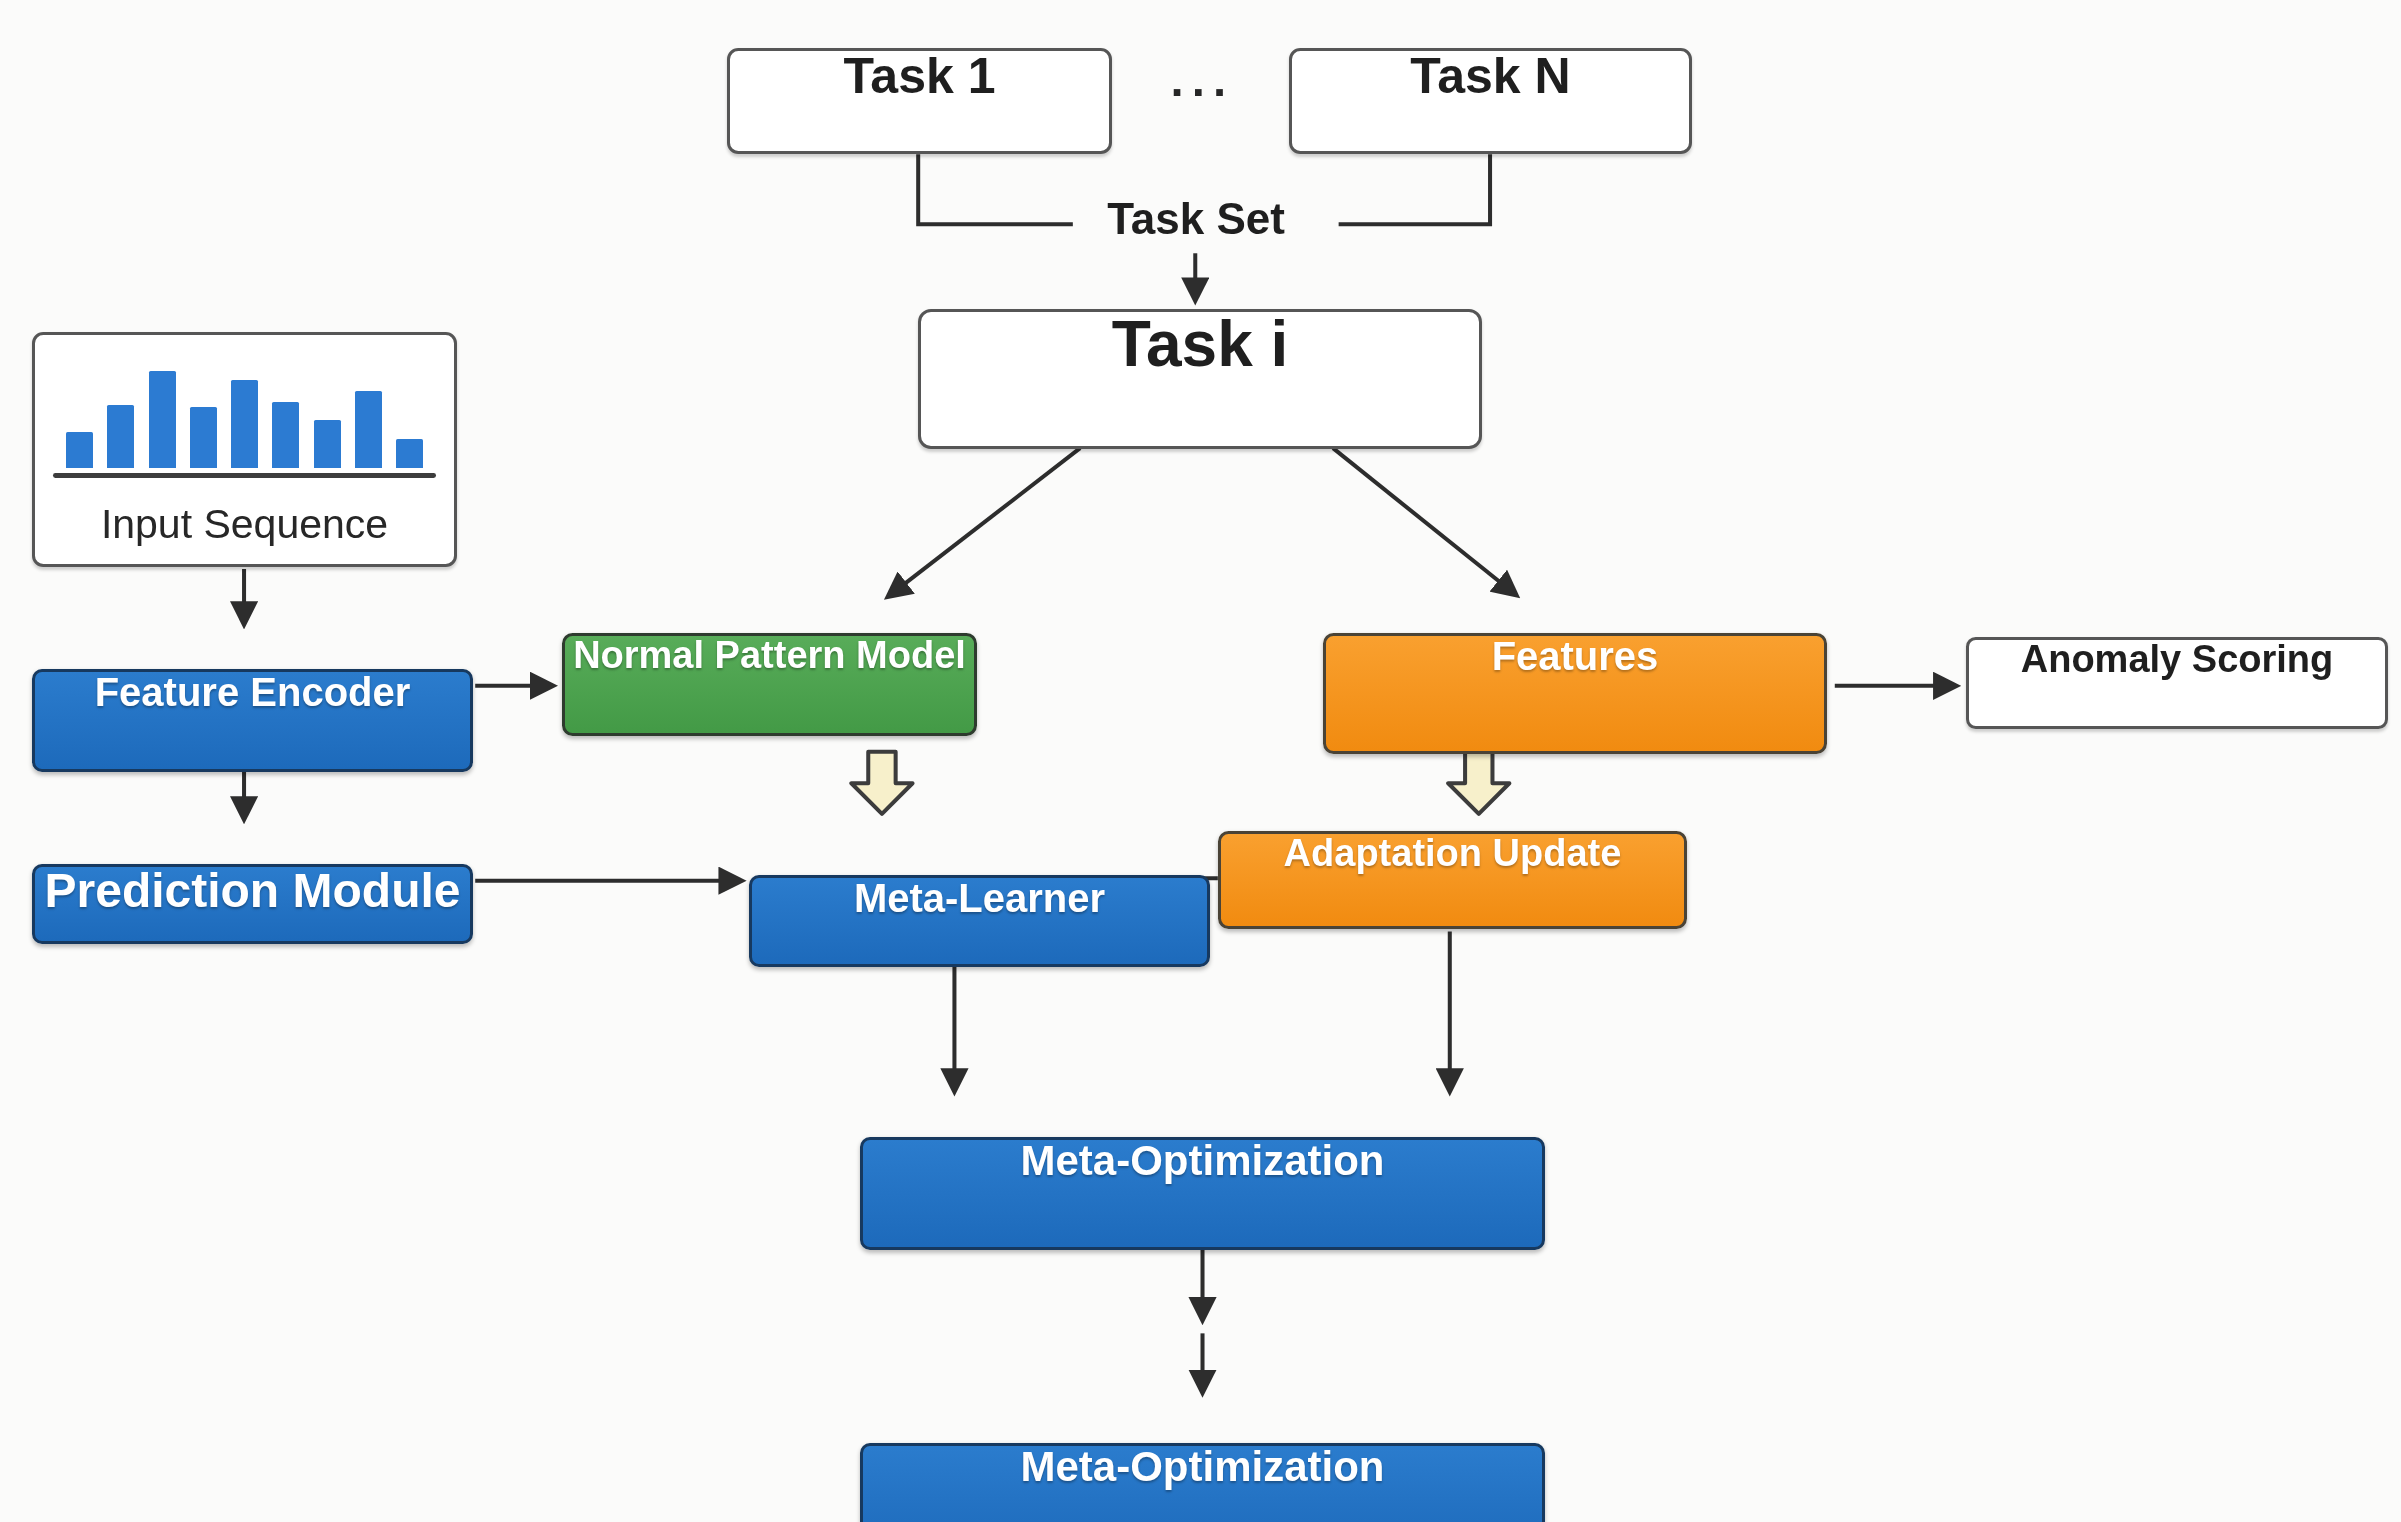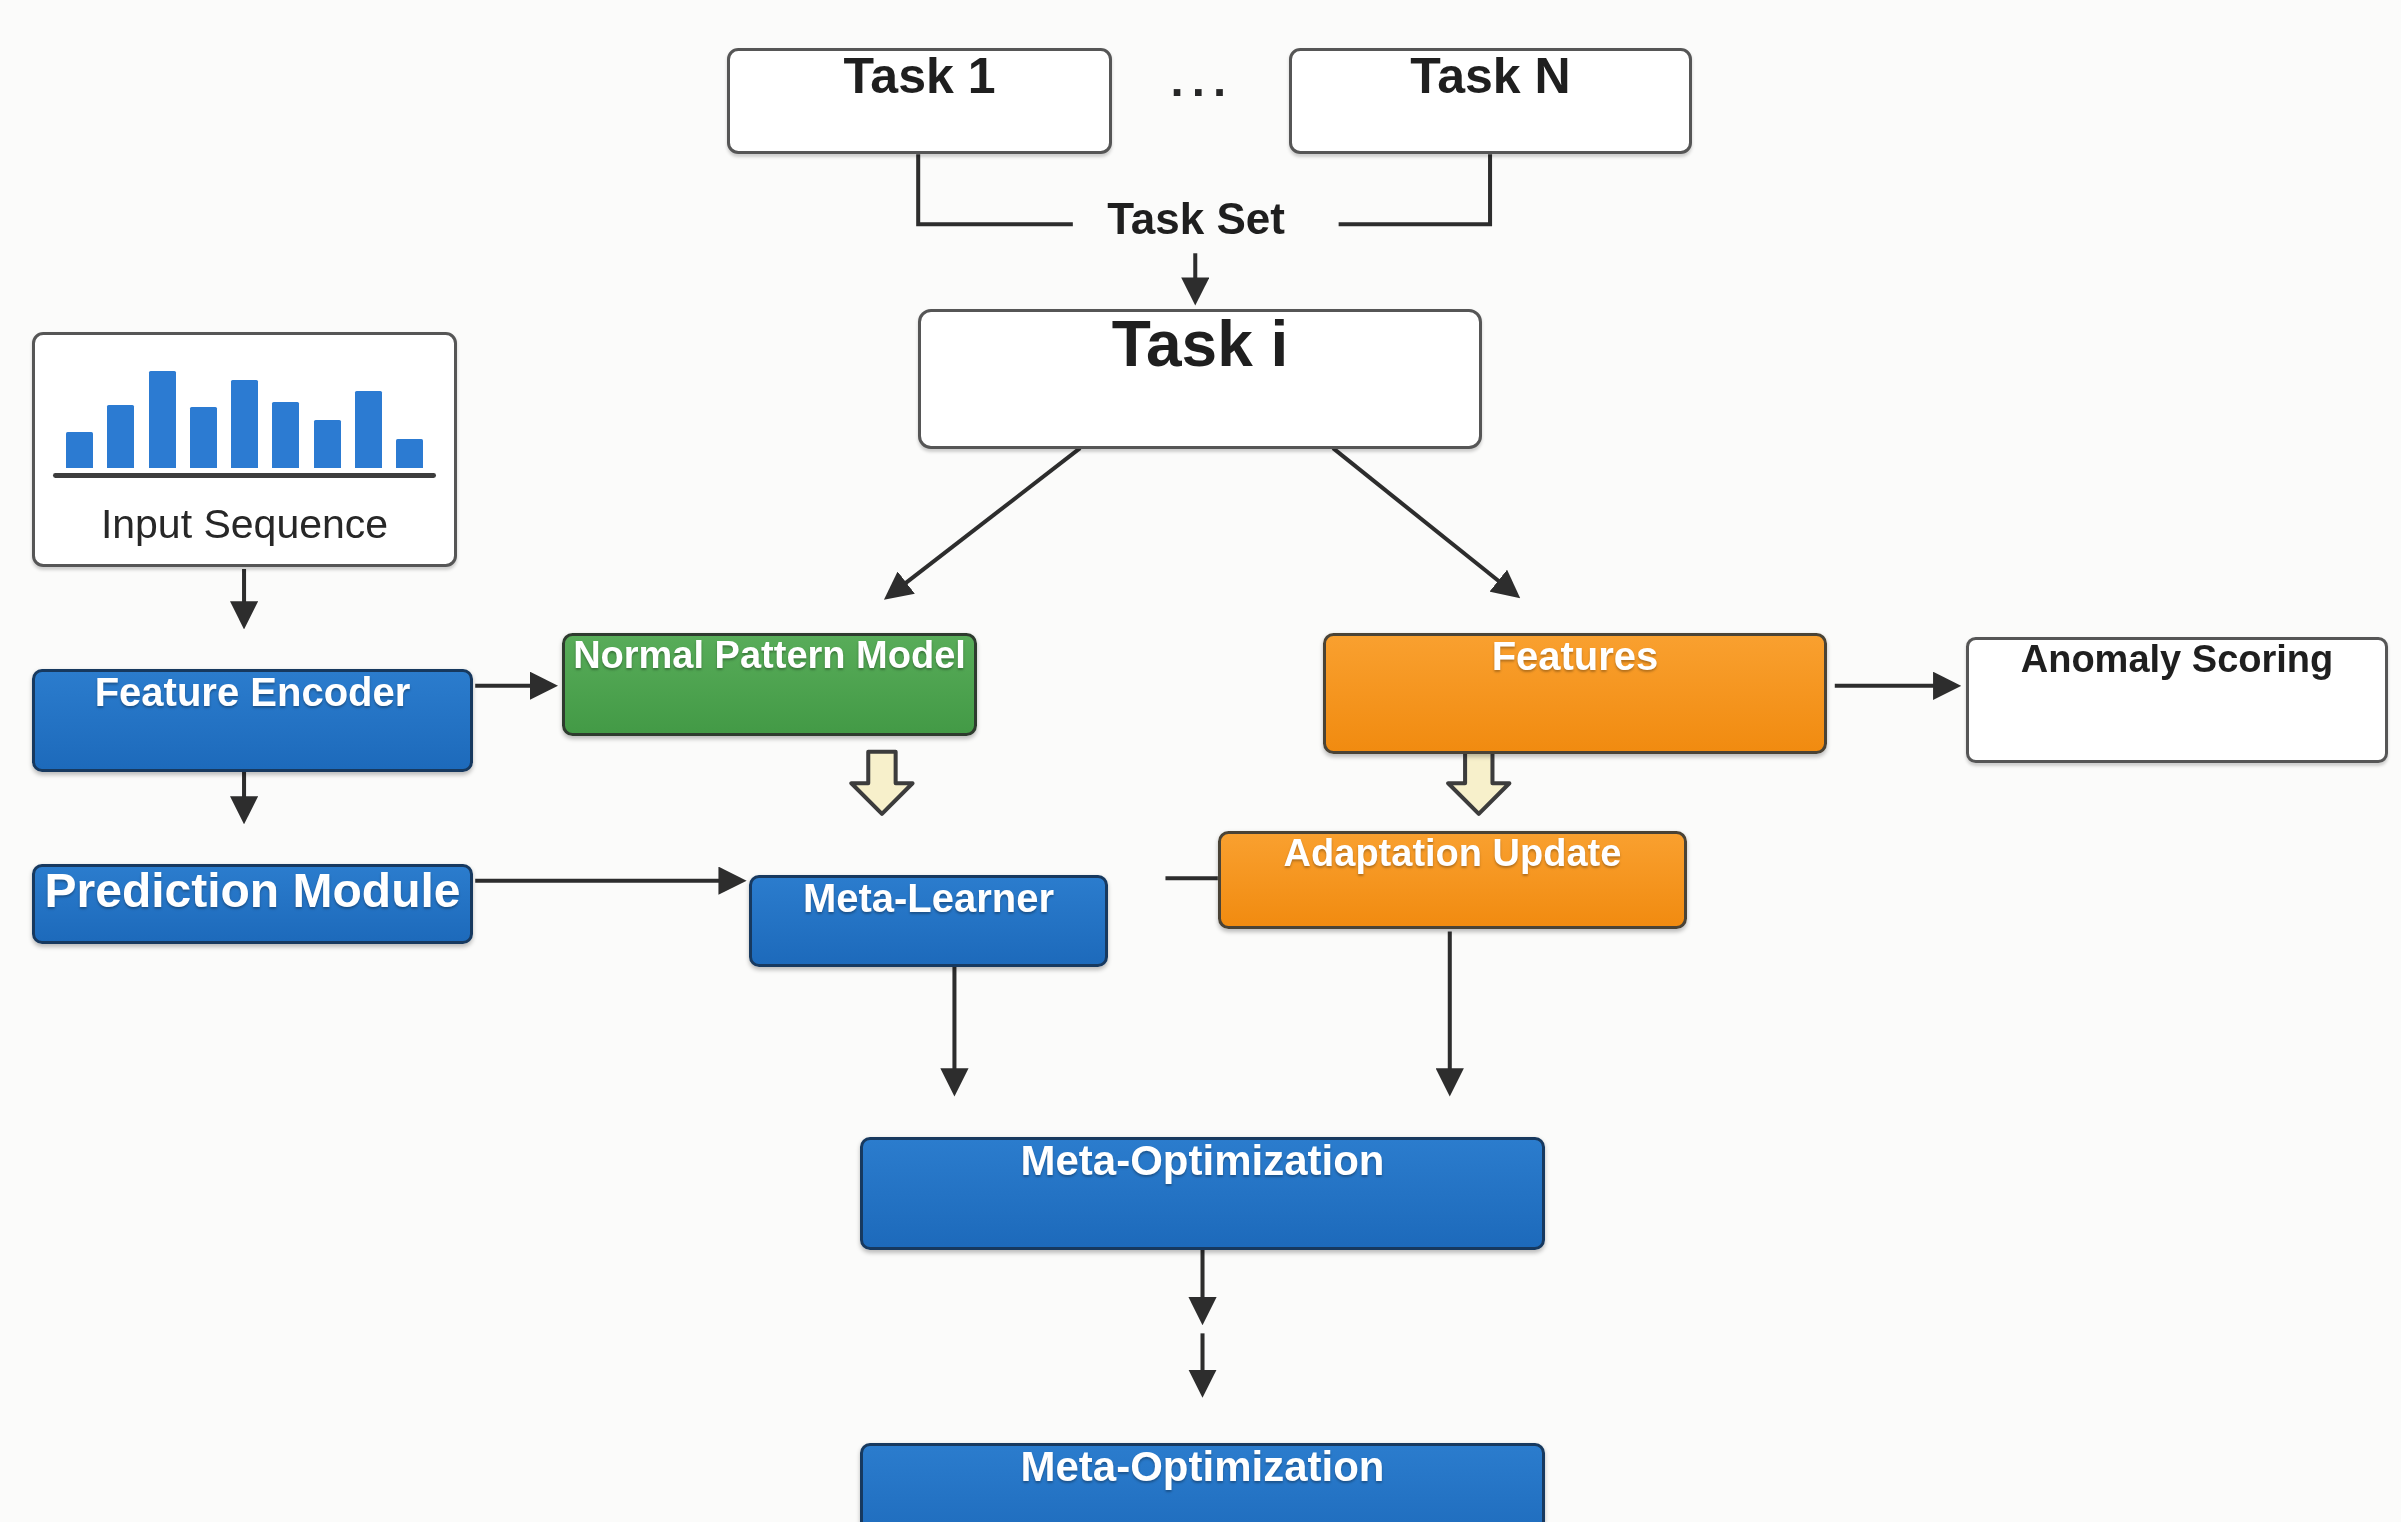--- a/index.html
+++ b/index.html
@@ -86,23 +86,23 @@
   
   .n-task1{left:727px;top:48px;width:385px;height:106px;font-size:50px;}
   .n-dots{left:1150px;top:68px;width:105px;height:58px;font-size:47px;font-weight:800;letter-spacing:5.6px;color:#262626;}
   .n-taskn{left:1289px;top:48px;width:403px;height:106px;font-size:50px;}
   .n-taskset{left:1075px;top:197px;width:242px;height:52px;font-size:44px;background:transparent;}
   .n-taski{left:918px;top:309px;width:564px;height:140px;font-size:64px;border-radius:13px;}
   .n-inputseq{left:32px;top:332px;width:425px;height:235px;font-weight:500;}
   .n-fe{left:32px;top:633px;width:441px;height:103px;font-size:40px;}
   .n-npm{left:562px;top:633px;width:415px;height:103px;font-size:38px;}
   .n-features{left:1323px;top:633px;width:504px;height:121px;font-size:40px;}
-  .n-as{left:1966px;top:637px;width:422px;height:126px;font-size:38px;border-radius:9.7px;}
+  .n-as{left:1966px;top:637px;width:422px;height:92px;font-size:38px;border-radius:9.7px;}
   .n-pm{left:32px;top:828px;width:441px;height:80px;font-size:48px;font-weight:700;}
-  .n-ml{left:749px;top:839px;width:359px;height:92px;font-size:40px;}
+  .n-ml{left:749px;top:839px;width:461px;height:92px;font-size:40px;}
   .n-au{left:1218px;top:831px;width:469px;height:98px;font-size:38px;}
   .n-mo1{left:860px;top:1101px;width:685px;height:113px;font-size:42px;}
   .n-mo2{left:860px;top:1407px;width:685px;height:112px;font-size:42px;}
   
   .bar-chart{
     position:absolute;
     left:31px;right:31px;
     bottom:96px;
     height:106px;
     display:flex;

